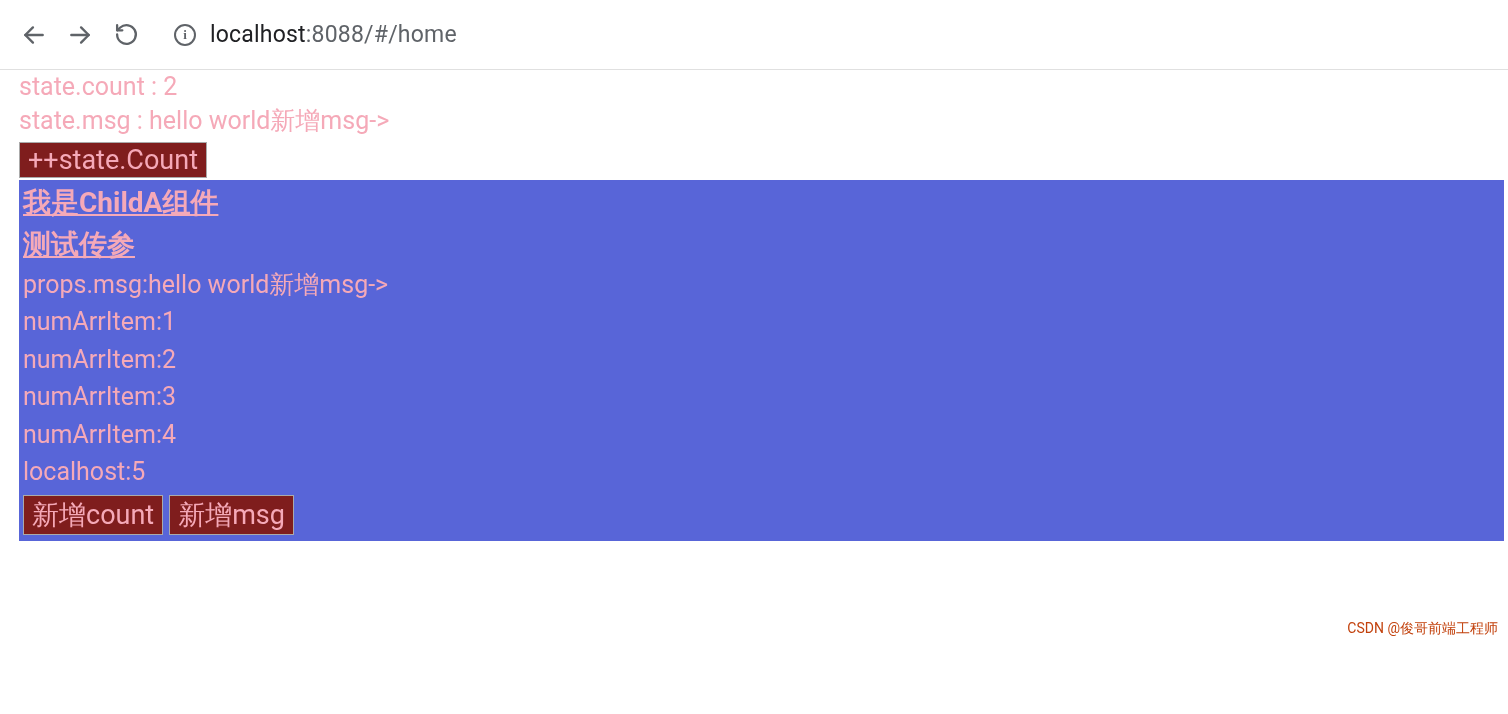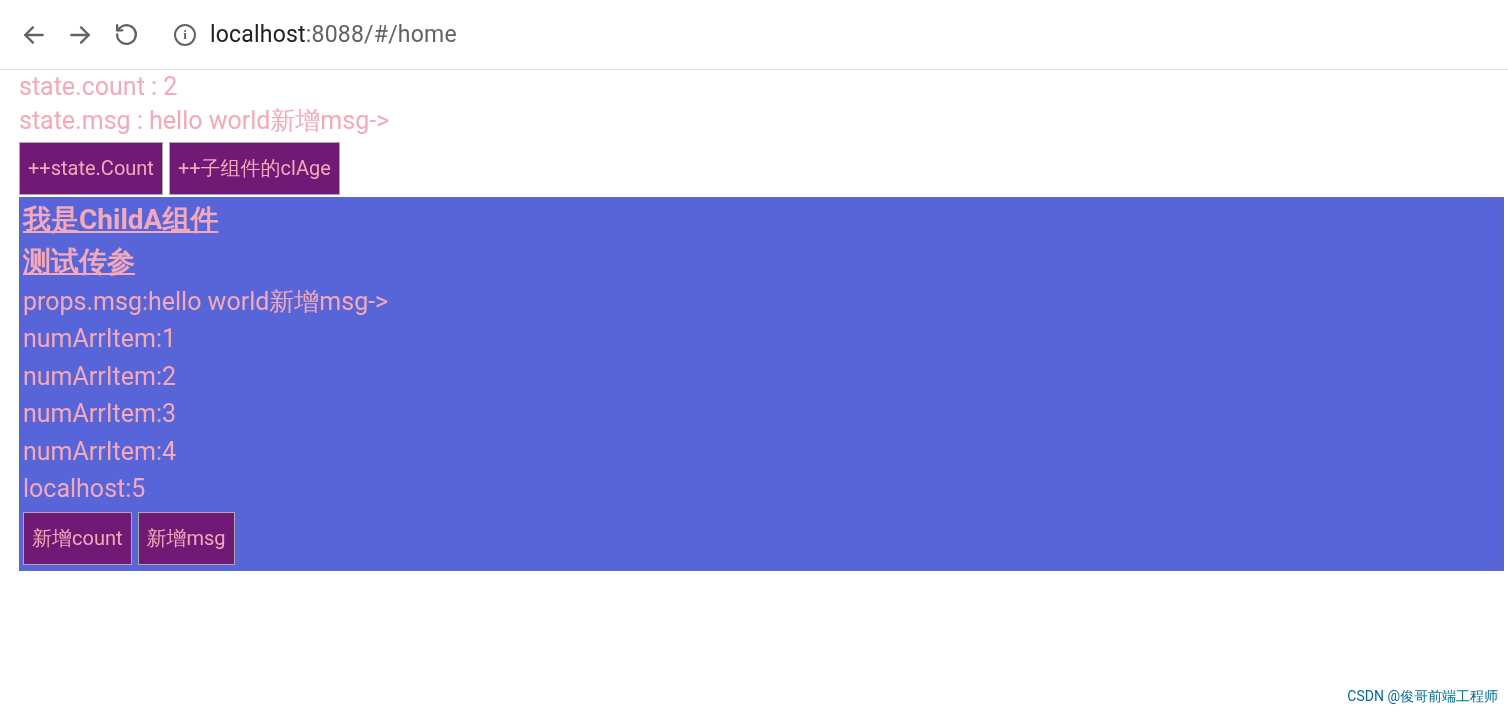--- a/index.html
+++ b/index.html
@@ -66,25 +66,25 @@
     .content {
       padding: 0 4px;
       margin-left: 15px;
     }
     .pink-text {
       color: #f5a9b8;
       font-size: 25px;
       line-height: 1.35;
     }
     .btn {
-      background: #701a75;
+      background: #7f1d1d;
       border: 1px solid #aaa;
       color: #f5a9b8;
-      font-size: 20px;
-      padding: 12px 8px;
+      font-size: 27px;
+      padding: 1px 8px;
       cursor: pointer;
       font-family: inherit;
     }
     .btn-row {
       display: flex;
       gap: 6px;
       margin-top: 4px;
       margin-bottom: 2px;
     }
     .child-panel {
@@ -99,22 +99,22 @@
       text-decoration: underline;
     }
     .child-text {
       color: #f5a9b8;
       font-size: 25px;
       line-height: 1.5;
     }
     .watermark {
       position: absolute;
       right: 10px;
-      top: 688px;
-      color: #0369a1;
+      top: 620px;
+      color: #c2410c;
       font-size: 14px;
     }
   </style>
 </head>
 <body>
 
 <div class="browser-chrome">
   <div class="nav-btn">
     <svg width="26" height="26" viewBox="0 0 24 24" fill="none" stroke="#5f6368" stroke-width="2.2" stroke-linecap="round" stroke-linejoin="round">
       <line x1="20" y1="12" x2="4" y2="12"></line>
@@ -139,21 +139,20 @@
       <span class="url-host">localhost</span><span class="url-port-path">:8088/#/home</span>
     </div>
   </div>
 </div>
 
 <div class="content">
   <div class="pink-text">state.count : 2</div>
   <div class="pink-text">state.msg : hello world新增msg-&gt;</div>
   <div class="btn-row">
     <button class="btn">++state.Count</button>
-    <button class="btn">++子组件的clAge</button>
   </div>
 
   <div class="child-panel">
     <div class="child-header">我是ChildA组件</div>
     <div class="child-header">测试传参</div>
     <div class="child-text">props.msg:hello world新增msg-&gt;</div>
     <div class="child-text">numArrItem:1</div>
     <div class="child-text">numArrItem:2</div>
     <div class="child-text">numArrItem:3</div>
     <div class="child-text">numArrItem:4</div>

